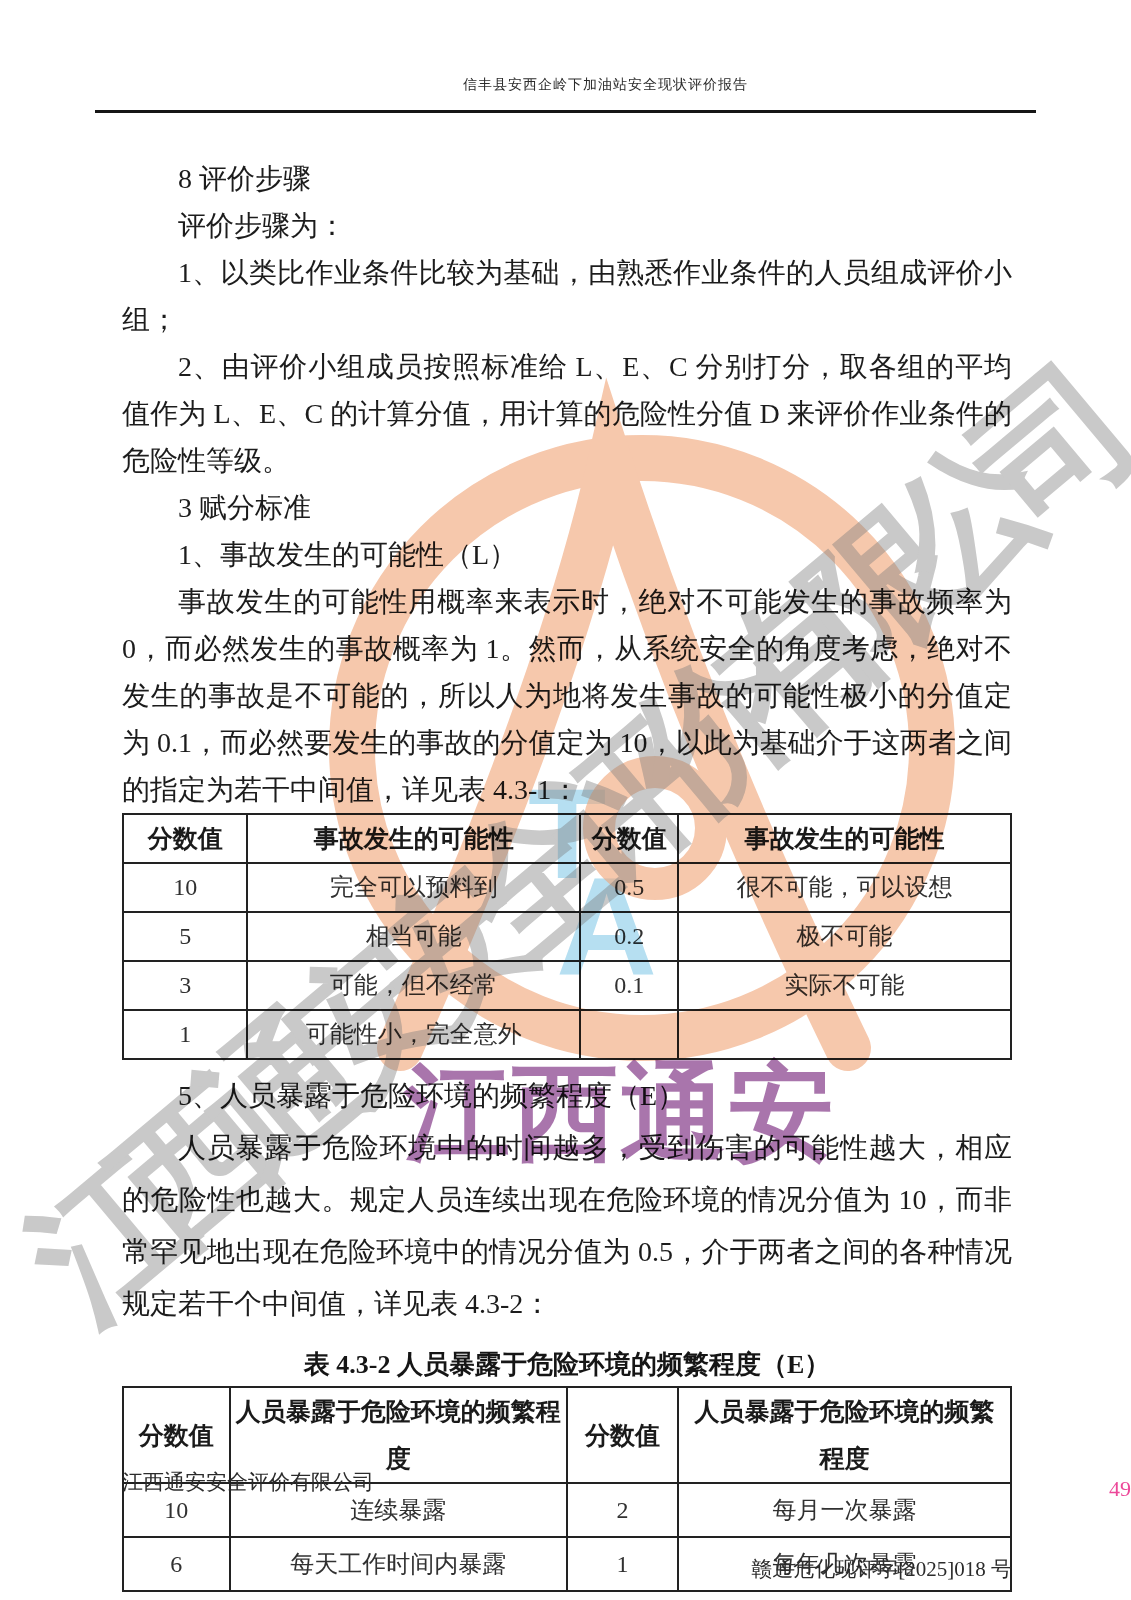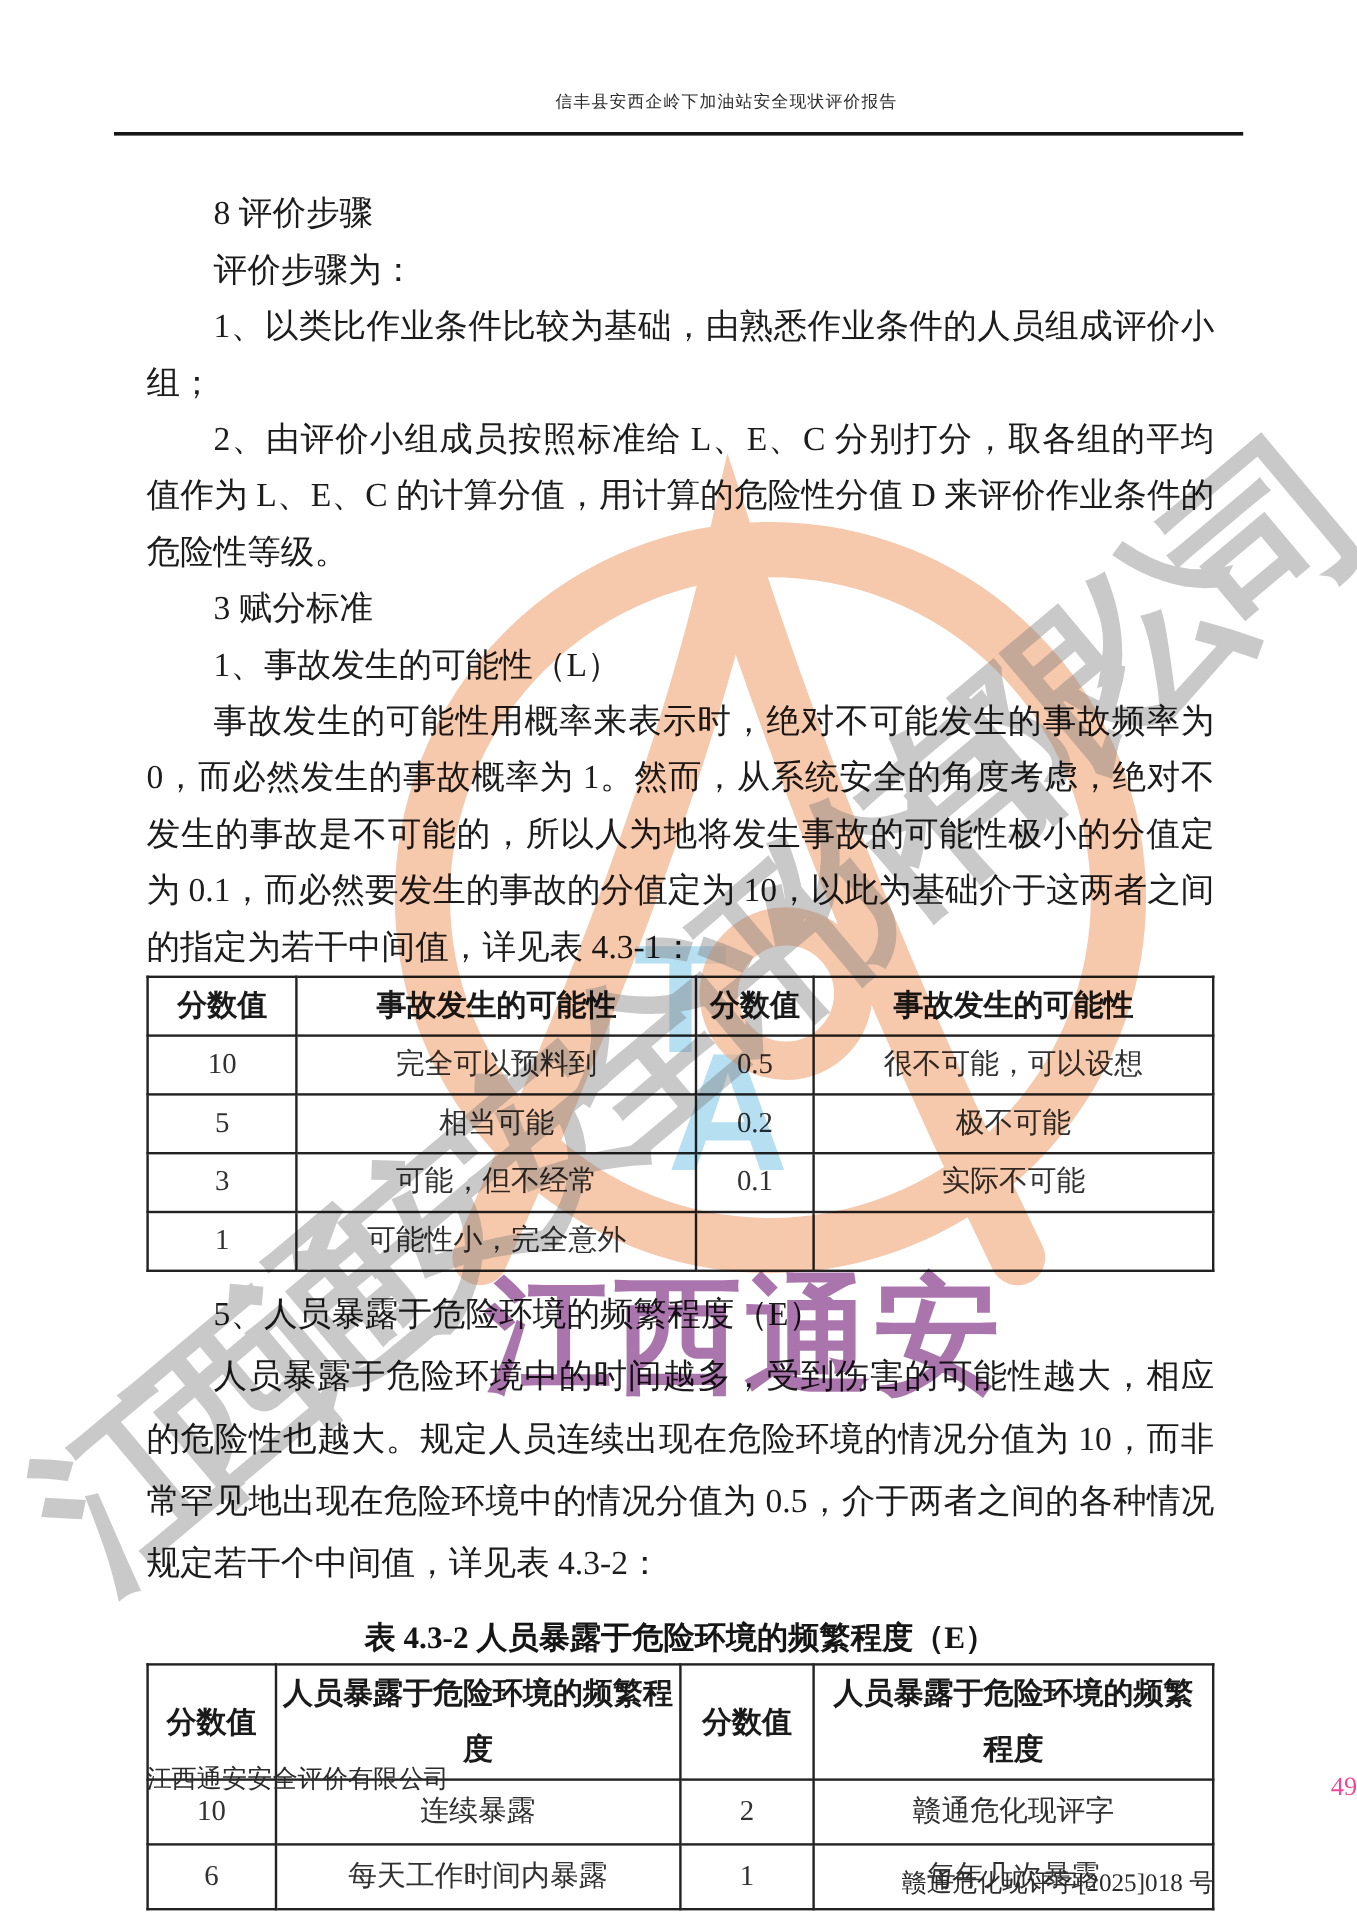--- a/index.html
+++ b/index.html
@@ -136,21 +136,21 @@
           <tr>
         <th>分数值</th>
         <th>人员暴露于危险环境的频繁程度</th>
         <th>分数值</th>
         <th>人员暴露于危险环境的频繁程度</th>
       </tr>
       <tr>
         <td>10</td>
         <td>连续暴露</td>
         <td>2</td>
-        <td>赣通危化现评字</td>
+        <td>每月一次暴露</td>
       </tr>
       <tr>
         <td>6</td>
         <td>每天工作时间内暴露</td>
         <td>1</td>
         <td>每年几次暴露</td>
       </tr>
     </tbody>
       </table>
   </div>

